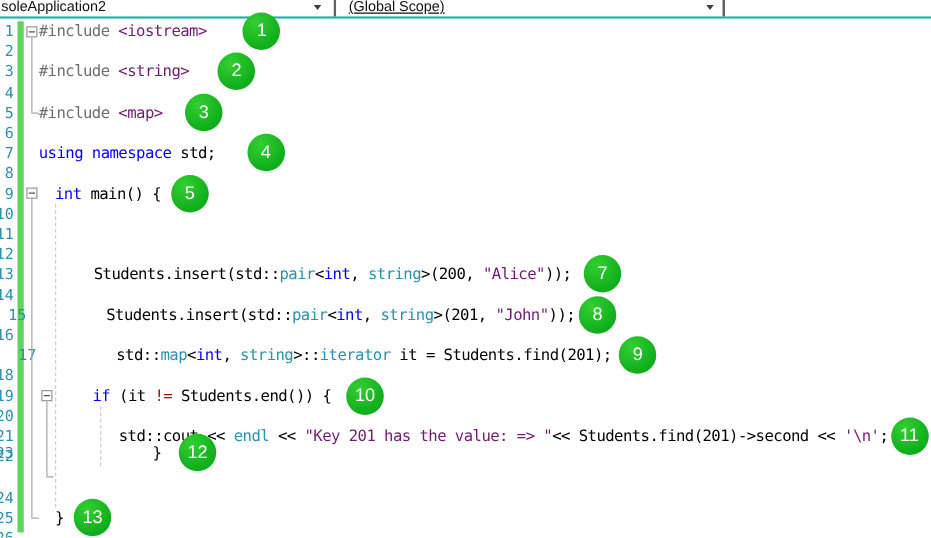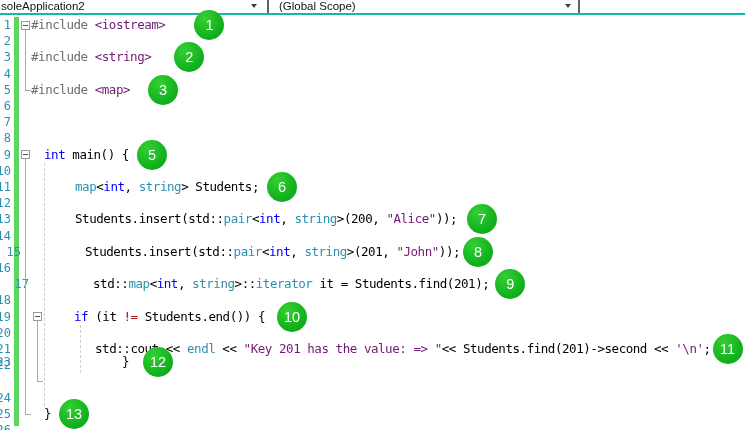--- a/index.html
+++ b/index.html
@@ -5,21 +5,21 @@
   html,body{margin:0;padding:0;}
   body{width:745px;height:430px;overflow:hidden;background:#ffffff;position:relative;
        font-family:"Liberation Sans", sans-serif;}
 
   
   .navbar{position:absolute;left:0;top:0;width:745px;height:13px;background:#fdfdfd;
           border-bottom:2px solid #14b8a6;}
   .dd{position:absolute;top:0;height:13px;background:#ffffff;}
   .dd-label{position:absolute;left:1px;top:0;font-size:11.5px;line-height:13px;color:#111;
             white-space:nowrap;}
-  .dd2-label{left:10px;}
+  .dd2-label{left:10px;text-decoration:underline;}
   .arrow{position:absolute;top:4px;width:0;height:0;border-left:3.5px solid transparent;
          border-right:3.5px solid transparent;border-top:4.5px solid #3b3f46;}
   .split{position:absolute;top:0;width:2px;height:13px;background:#5f6269;}
 
   
   .editor{position:absolute;left:0;top:15px;width:745px;height:415px;background:#fff;}
   .changebar{position:absolute;left:14px;top:2px;width:5px;height:409px;background:#5cd65c;}
   .row{position:absolute;left:0;height:17px;width:745px;}
   .ln{position:absolute;left:-6px;width:17px;text-align:right;
       font-family:"DejaVu Sans Mono", monospace;font-size:12px;line-height:16.2px;color:#2b91af;}
@@ -76,34 +76,34 @@
       </div>
       <div class="row" style="top: 66.8px;">
         <span class="ln">5</span>
         <span class="code" style="left: 31px;"><span class="tok-pre">#include </span><span class="tok-str">&lt;map&gt;</span><span class="badge" style="margin-left: 18px;">3</span></span>
       </div>
       <div class="row" style="top: 83px;">
         <span class="ln">6</span>
       </div>
       <div class="row" style="top: 99.2px;">
         <span class="ln">7</span>
+        <span class="code" style="left: 31px;"><span class="tok-kw">using</span><span class="tok-pln"> </span><span class="tok-kw">namespace</span><span class="tok-pln"> std;</span><span class="badge" style="margin-left: 25px;">4</span></span>
       </div>
       <div class="row" style="top: 115.4px;">
         <span class="ln">8</span>
       </div>
       <div class="row" style="top: 131.6px;">
         <span class="ln">9</span>
         <span class="code" style="left: 44px;"><span class="tok-kw">int</span><span class="tok-pln"> main() {</span><span class="badge" style="margin-left: 8px;">5</span></span>
       </div>
       <div class="row" style="top: 147.8px;">
         <span class="ln">10</span>
       </div>
       <div class="row" style="top: 164px;">
         <span class="ln">11</span>
-        <span class="code" style="left: 75px;"><span class="tok-typ">map</span><span class="tok-pln">&lt;</span><span class="tok-kw">int</span><span class="tok-pln">, </span><span class="tok-typ">string</span><span class="tok-pln">&gt; Students;</span><span class="badge" style="margin-left: 8px;">6</span></span>
       </div>
       <div class="row" style="top: 180.2px;">
         <span class="ln">12</span>
       </div>
       <div class="row" style="top: 196.4px;">
         <span class="ln">13</span>
         <span class="code" style="left: 75px;"><span class="tok-pln">Students.insert(std::</span><span class="tok-typ">pair</span><span class="tok-pln">&lt;</span><span class="tok-kw">int</span><span class="tok-pln">, </span><span class="tok-typ">string</span><span class="tok-pln">&gt;(200, </span><span class="tok-str">"Alice"</span><span class="tok-pln">));</span><span class="badge" style="margin-left: 10px;">7</span></span>
       </div>
       <div class="row" style="top: 212.6px;">
         <span class="ln">14</span>

